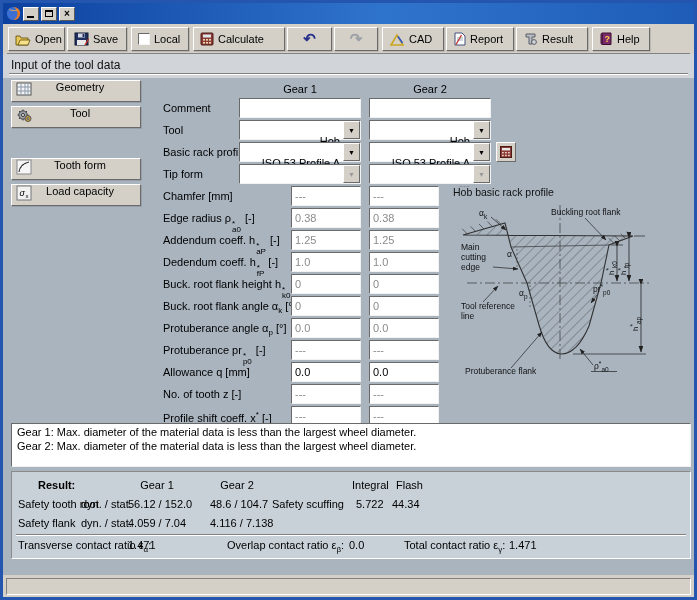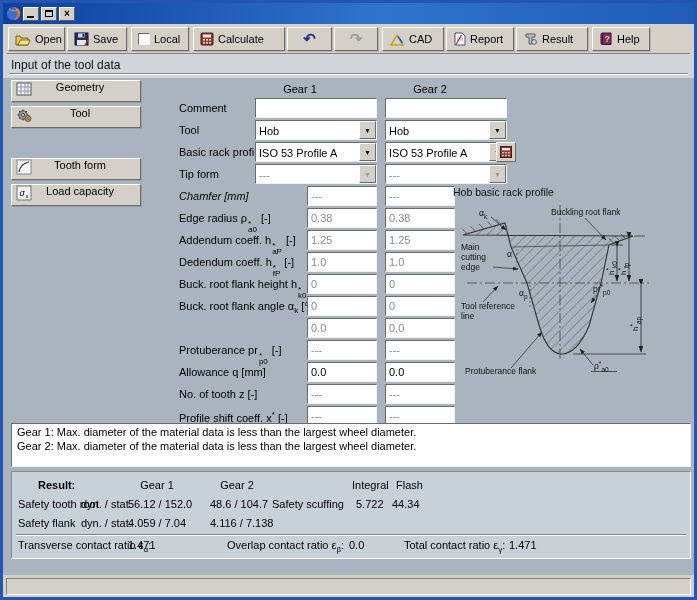--- a/index.html
+++ b/index.html
@@ -26,21 +26,21 @@
   .side-btn{position:absolute;left:8px;width:130px;height:22px;background:#d4d0c8;border:1px solid;border-color:#ffffff #6a6a6a #6a6a6a #ffffff;box-shadow:1px 1px 0 #50505033;display:flex;font-size:11px;box-sizing:border-box;}
   .side-ico{width:20px;height:16px;display:flex;align-items:center;justify-content:center;margin-left:2px;}
   .side-lbl{flex:1;text-align:center;margin-right:14px;}
   
   .flabel{position:absolute;left:160px;font-size:11px;white-space:nowrap;color:#000;}
   sub,sup{font-size:8px;}
   .stack{display:inline-flex;flex-direction:column;font-size:8px;line-height:6px;vertical-align:-4px;margin:0 1px;}
   .field{position:absolute;height:20px;box-sizing:border-box;background:#fff;border:1px solid;border-color:#6a6a6a #f2f2f2 #f2f2f2 #6a6a6a;font-size:11px;font-family:"Liberation Sans",sans-serif;padding:1px 3px;outline:none;color:#000;}
   .dis{color:#8b8b8b;}
   .sel{position:absolute;height:20px;width:122px;box-sizing:border-box;background:#fff;border:1px solid;border-color:#6a6a6a #f2f2f2 #f2f2f2 #6a6a6a;display:flex;font-size:11px;}
-  .sel-txt{flex:1;padding:4px 3px;white-space:nowrap;overflow:hidden;}
+  .sel-txt{flex:1;padding:14px 3px;white-space:nowrap;overflow:hidden;text-align:right;}
   .sel-btn{width:17px;background:#d4d0c8;border:1px solid;border-color:#ffffff #6a6a6a #6a6a6a #ffffff;display:flex;align-items:center;justify-content:center;font-size:7px;color:#000;box-sizing:border-box;}
   .sel-dis .sel-txt{color:#8b8b8b;}
   .sel-dis .sel-btn{color:#9a9a9a;}
   .gear-hdr{position:absolute;width:122px;text-align:center;font-size:11px;}
   .mini-btn{position:absolute;left:493px;top:139px;width:20px;height:20px;background:#d4d0c8;border:1px solid;border-color:#ffffff #6a6a6a #6a6a6a #ffffff;display:flex;align-items:center;justify-content:center;box-sizing:border-box;}
   
   .diag-title{position:absolute;left:450px;top:183px;width:245px;font-size:10.5px;color:#111;}
   
   .msgbox{left:8px;top:420px;width:680px;height:44px;background:#fff;border:1px solid;border-color:#6a6a6a #f2f2f2 #f2f2f2 #6a6a6a;box-sizing:border-box;font-size:11px;line-height:14px;padding:1px 5px;color:#000;}
   
@@ -209,21 +209,21 @@
           <text x="3.5" y="11" font-size="9" font-style="italic" fill="#000">σ</text>
           <text x="9.5" y="13" font-size="6" fill="#000">x</text>
         </svg>
     </span>
     <span class="side-lbl">Load capacity</span>
   </div>
 
   <div class="gear-hdr" style="left:236px;top:80px">Gear 1</div>
   <div class="gear-hdr" style="left:366px;top:80px">Gear 2</div>
 
-  <div class="abs" id="form-layer" style="left:16px;top:0;width:634px;height:594px;pointer-events:none">
+  <div class="abs" id="form-layer" style="left:0;top:0;width:634px;height:594px;pointer-events:none">
       <div class="flabel" style="top: 99px;">Comment</div>
       <input type="text" class="field" style="left: 236px; top: 95px; width: 122px; pointer-events: auto;">
       <input type="text" class="field" style="left: 366px; top: 95px; width: 122px; pointer-events: auto;">
       <div class="flabel" style="top: 121px;">Tool</div>
       <div class="sel" style="left: 236px; top: 117px;">
         <span class="sel-txt">Hob</span>
         <span class="sel-btn">▼</span>
       </div>
       <div class="sel" style="left: 366px; top: 117px;">
         <span class="sel-txt">Hob</span>
@@ -240,21 +240,21 @@
       </div>
       <div class="flabel" style="top: 165px;">Tip form</div>
       <div class="sel sel-dis" style="left: 236px; top: 161px;">
         <span class="sel-txt">---</span>
         <span class="sel-btn">▼</span>
       </div>
       <div class="sel sel-dis" style="left: 366px; top: 161px;">
         <span class="sel-txt">---</span>
         <span class="sel-btn">▼</span>
       </div>
-      <div class="flabel" style="top: 187px; font-style: italic;">Chamfer [mm]</div>
+      <div class="flabel" style="top: 187px;">Chamfer [mm]</div>
       <input type="text" class="field dis" readonly="" value="---" style="left: 288px; top: 183px; width: 70px; pointer-events: auto;">
       <input type="text" class="field dis" readonly="" value="---" style="left: 366px; top: 183px; width: 70px; pointer-events: auto;">
       <div class="flabel" style="top: 209px;">Edge radius ρ<span class="stack">
           <span>*</span>
           <span>a0</span>
         </span> [-]</div>
       <input type="text" class="field dis" readonly="" value="0.38" style="left: 288px; top: 205px; width: 70px; pointer-events: auto;">
       <input type="text" class="field dis" readonly="" value="0.38" style="left: 366px; top: 205px; width: 70px; pointer-events: auto;">
       <div class="flabel" style="top: 231px;">Addendum coeff. h<span class="stack">
           <span>*</span>
@@ -270,20 +270,21 @@
       <input type="text" class="field dis" readonly="" value="1.0" style="left: 366px; top: 249px; width: 70px; pointer-events: auto;">
       <div class="flabel" style="top: 275px;">Buck. root flank height h<span class="stack">
           <span>*</span>
           <span>k0</span>
         </span> [-]</div>
       <input type="text" class="field dis" readonly="" value="0" style="left: 288px; top: 271px; width: 70px; pointer-events: auto;">
       <input type="text" class="field dis" readonly="" value="0" style="left: 366px; top: 271px; width: 70px; pointer-events: auto;">
       <div class="flabel" style="top: 297px;">Buck. root flank angle α<sub>k</sub> [°]</div>
       <input type="text" class="field dis" readonly="" value="0" style="left: 288px; top: 293px; width: 70px; pointer-events: auto;">
       <input type="text" class="field dis" readonly="" value="0" style="left: 366px; top: 293px; width: 70px; pointer-events: auto;">
+      <div class="flabel" style="top: 319px;">Protuberance angle α<sub>p</sub> [°]</div>
       <input type="text" class="field dis" readonly="" value="0.0" style="left: 288px; top: 315px; width: 70px; pointer-events: auto;">
       <input type="text" class="field dis" readonly="" value="0.0" style="left: 366px; top: 315px; width: 70px; pointer-events: auto;">
       <div class="flabel" style="top: 341px;">Protuberance pr<span class="stack">
           <span>*</span>
           <span>p0</span>
         </span> [-]</div>
       <input type="text" class="field dis" readonly="" value="---" style="left: 288px; top: 337px; width: 70px; pointer-events: auto;">
       <input type="text" class="field dis" readonly="" value="---" style="left: 366px; top: 337px; width: 70px; pointer-events: auto;">
       <div class="flabel" style="top: 363px;">Allowance q [mm]</div>
       <input type="text" class="field" value="0.0" style="left: 288px; top: 359px; width: 70px; pointer-events: auto;">

